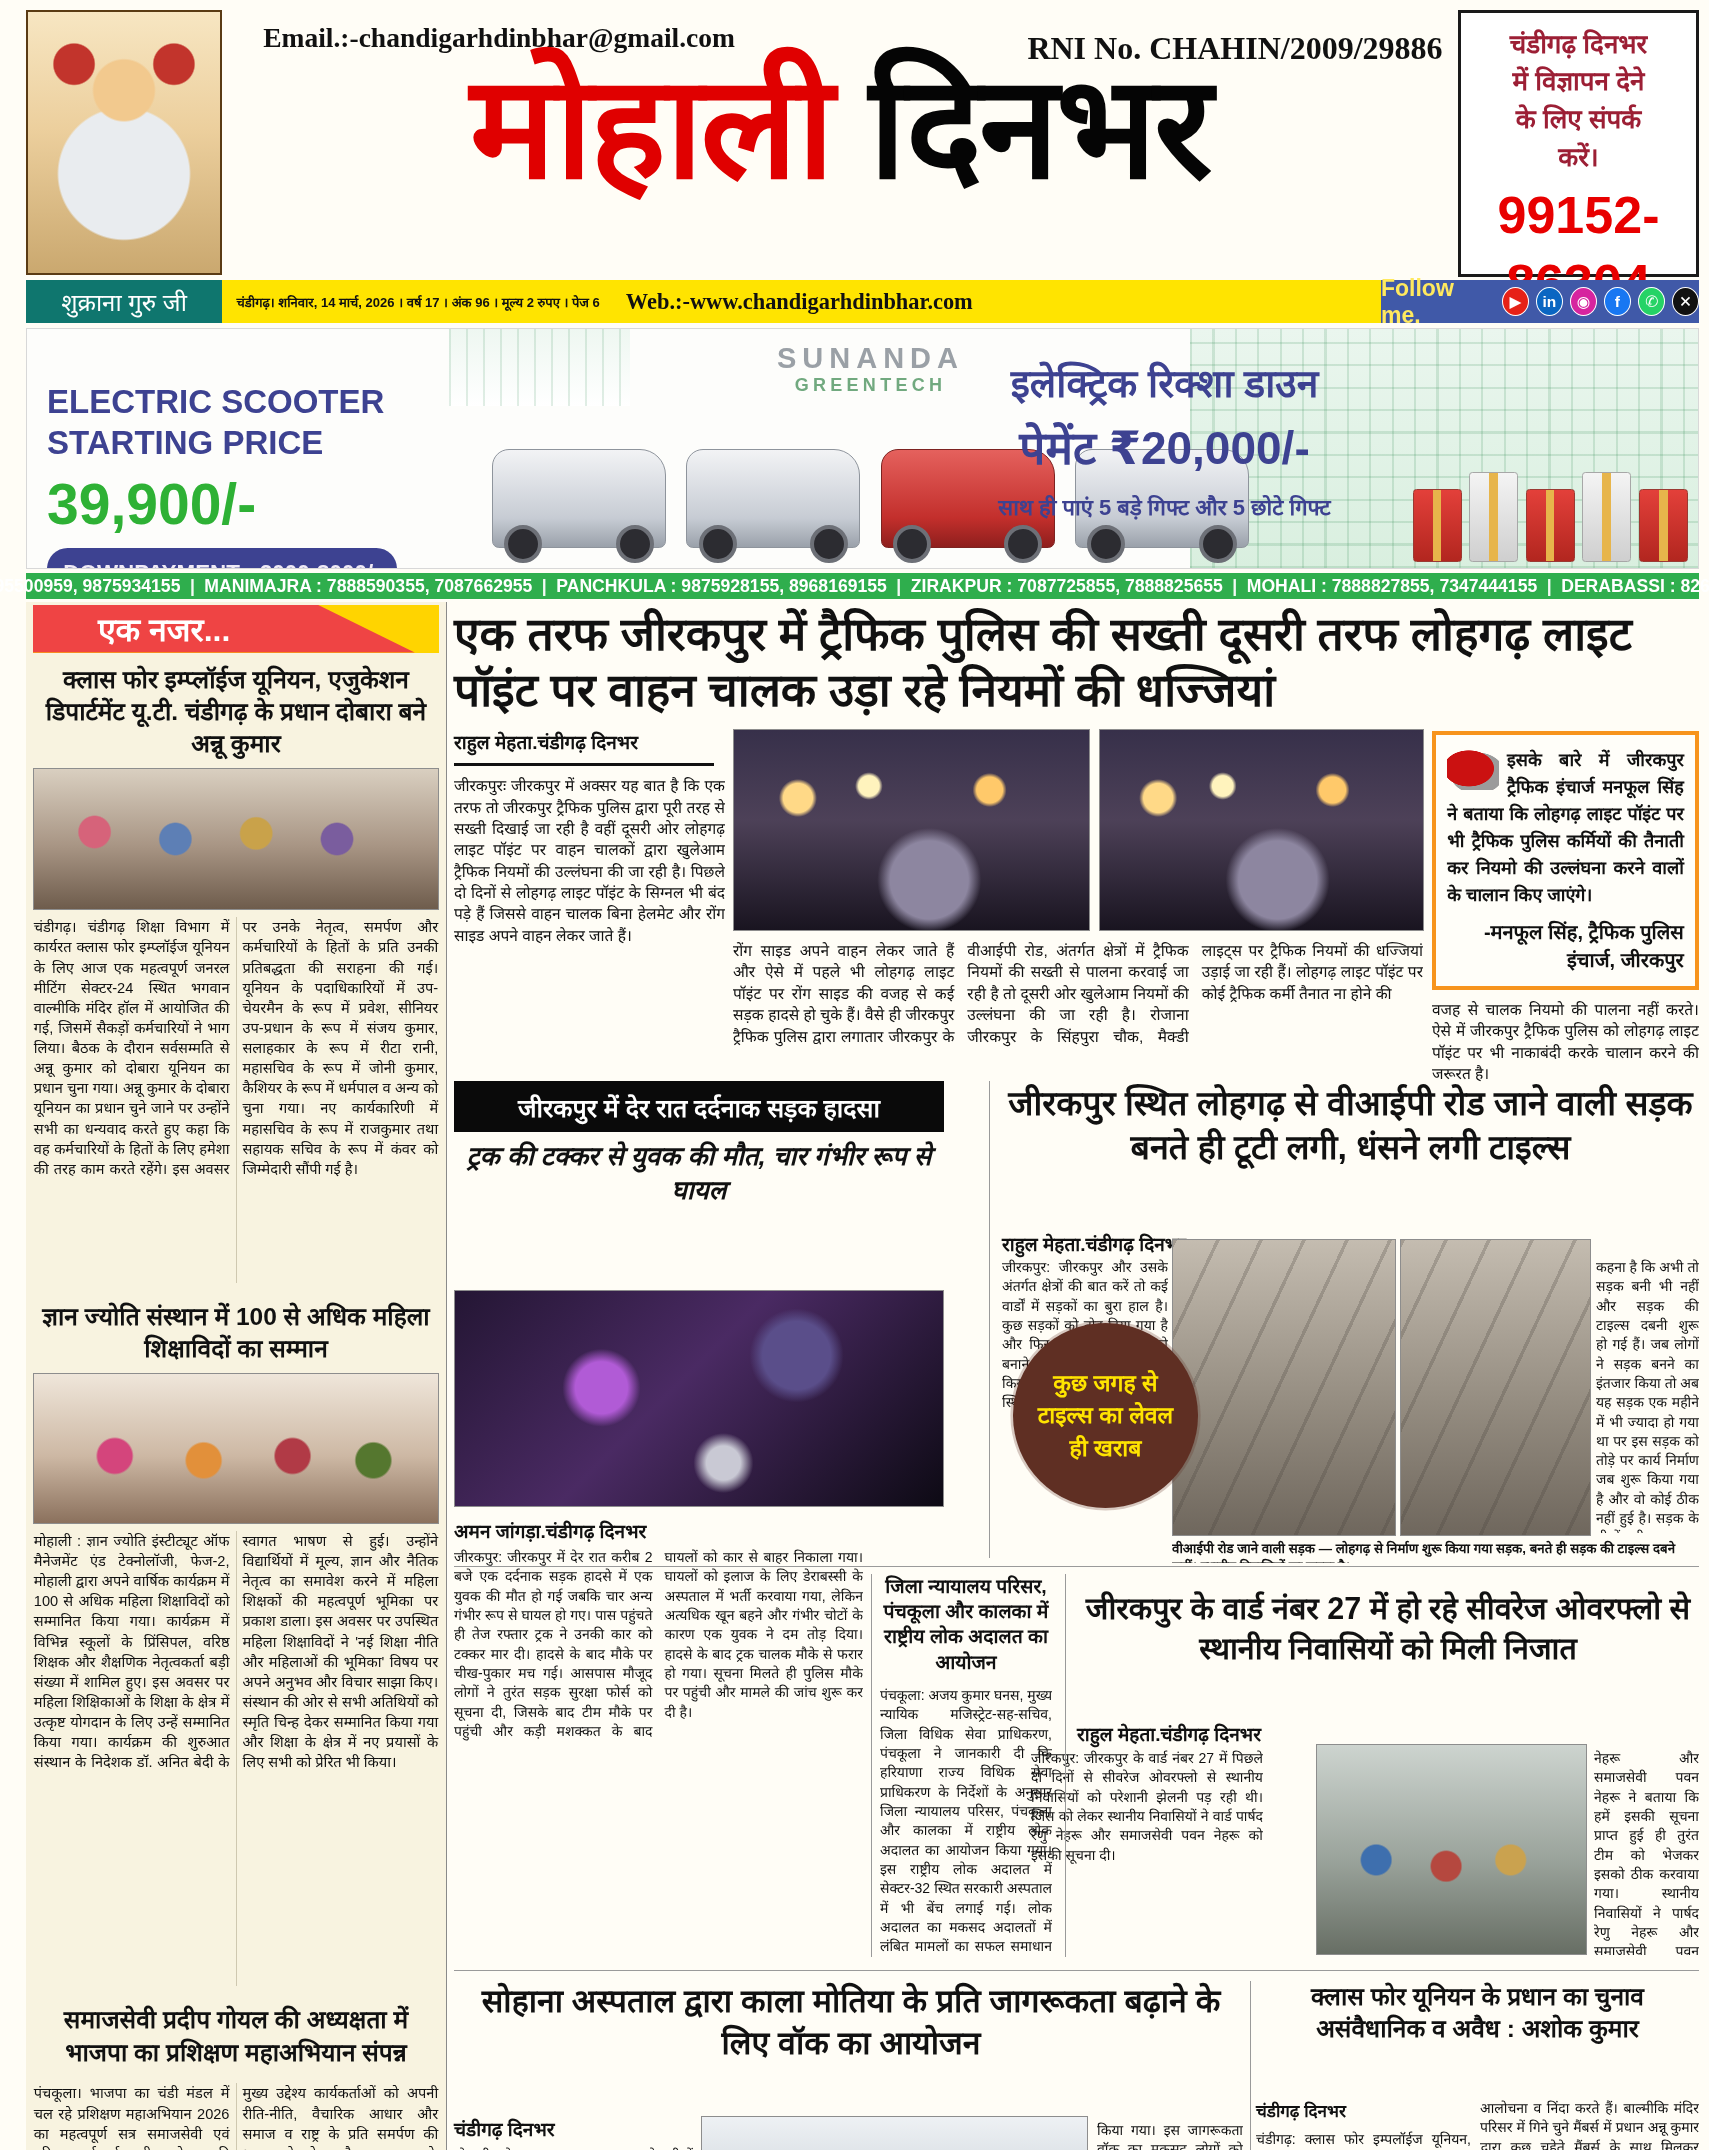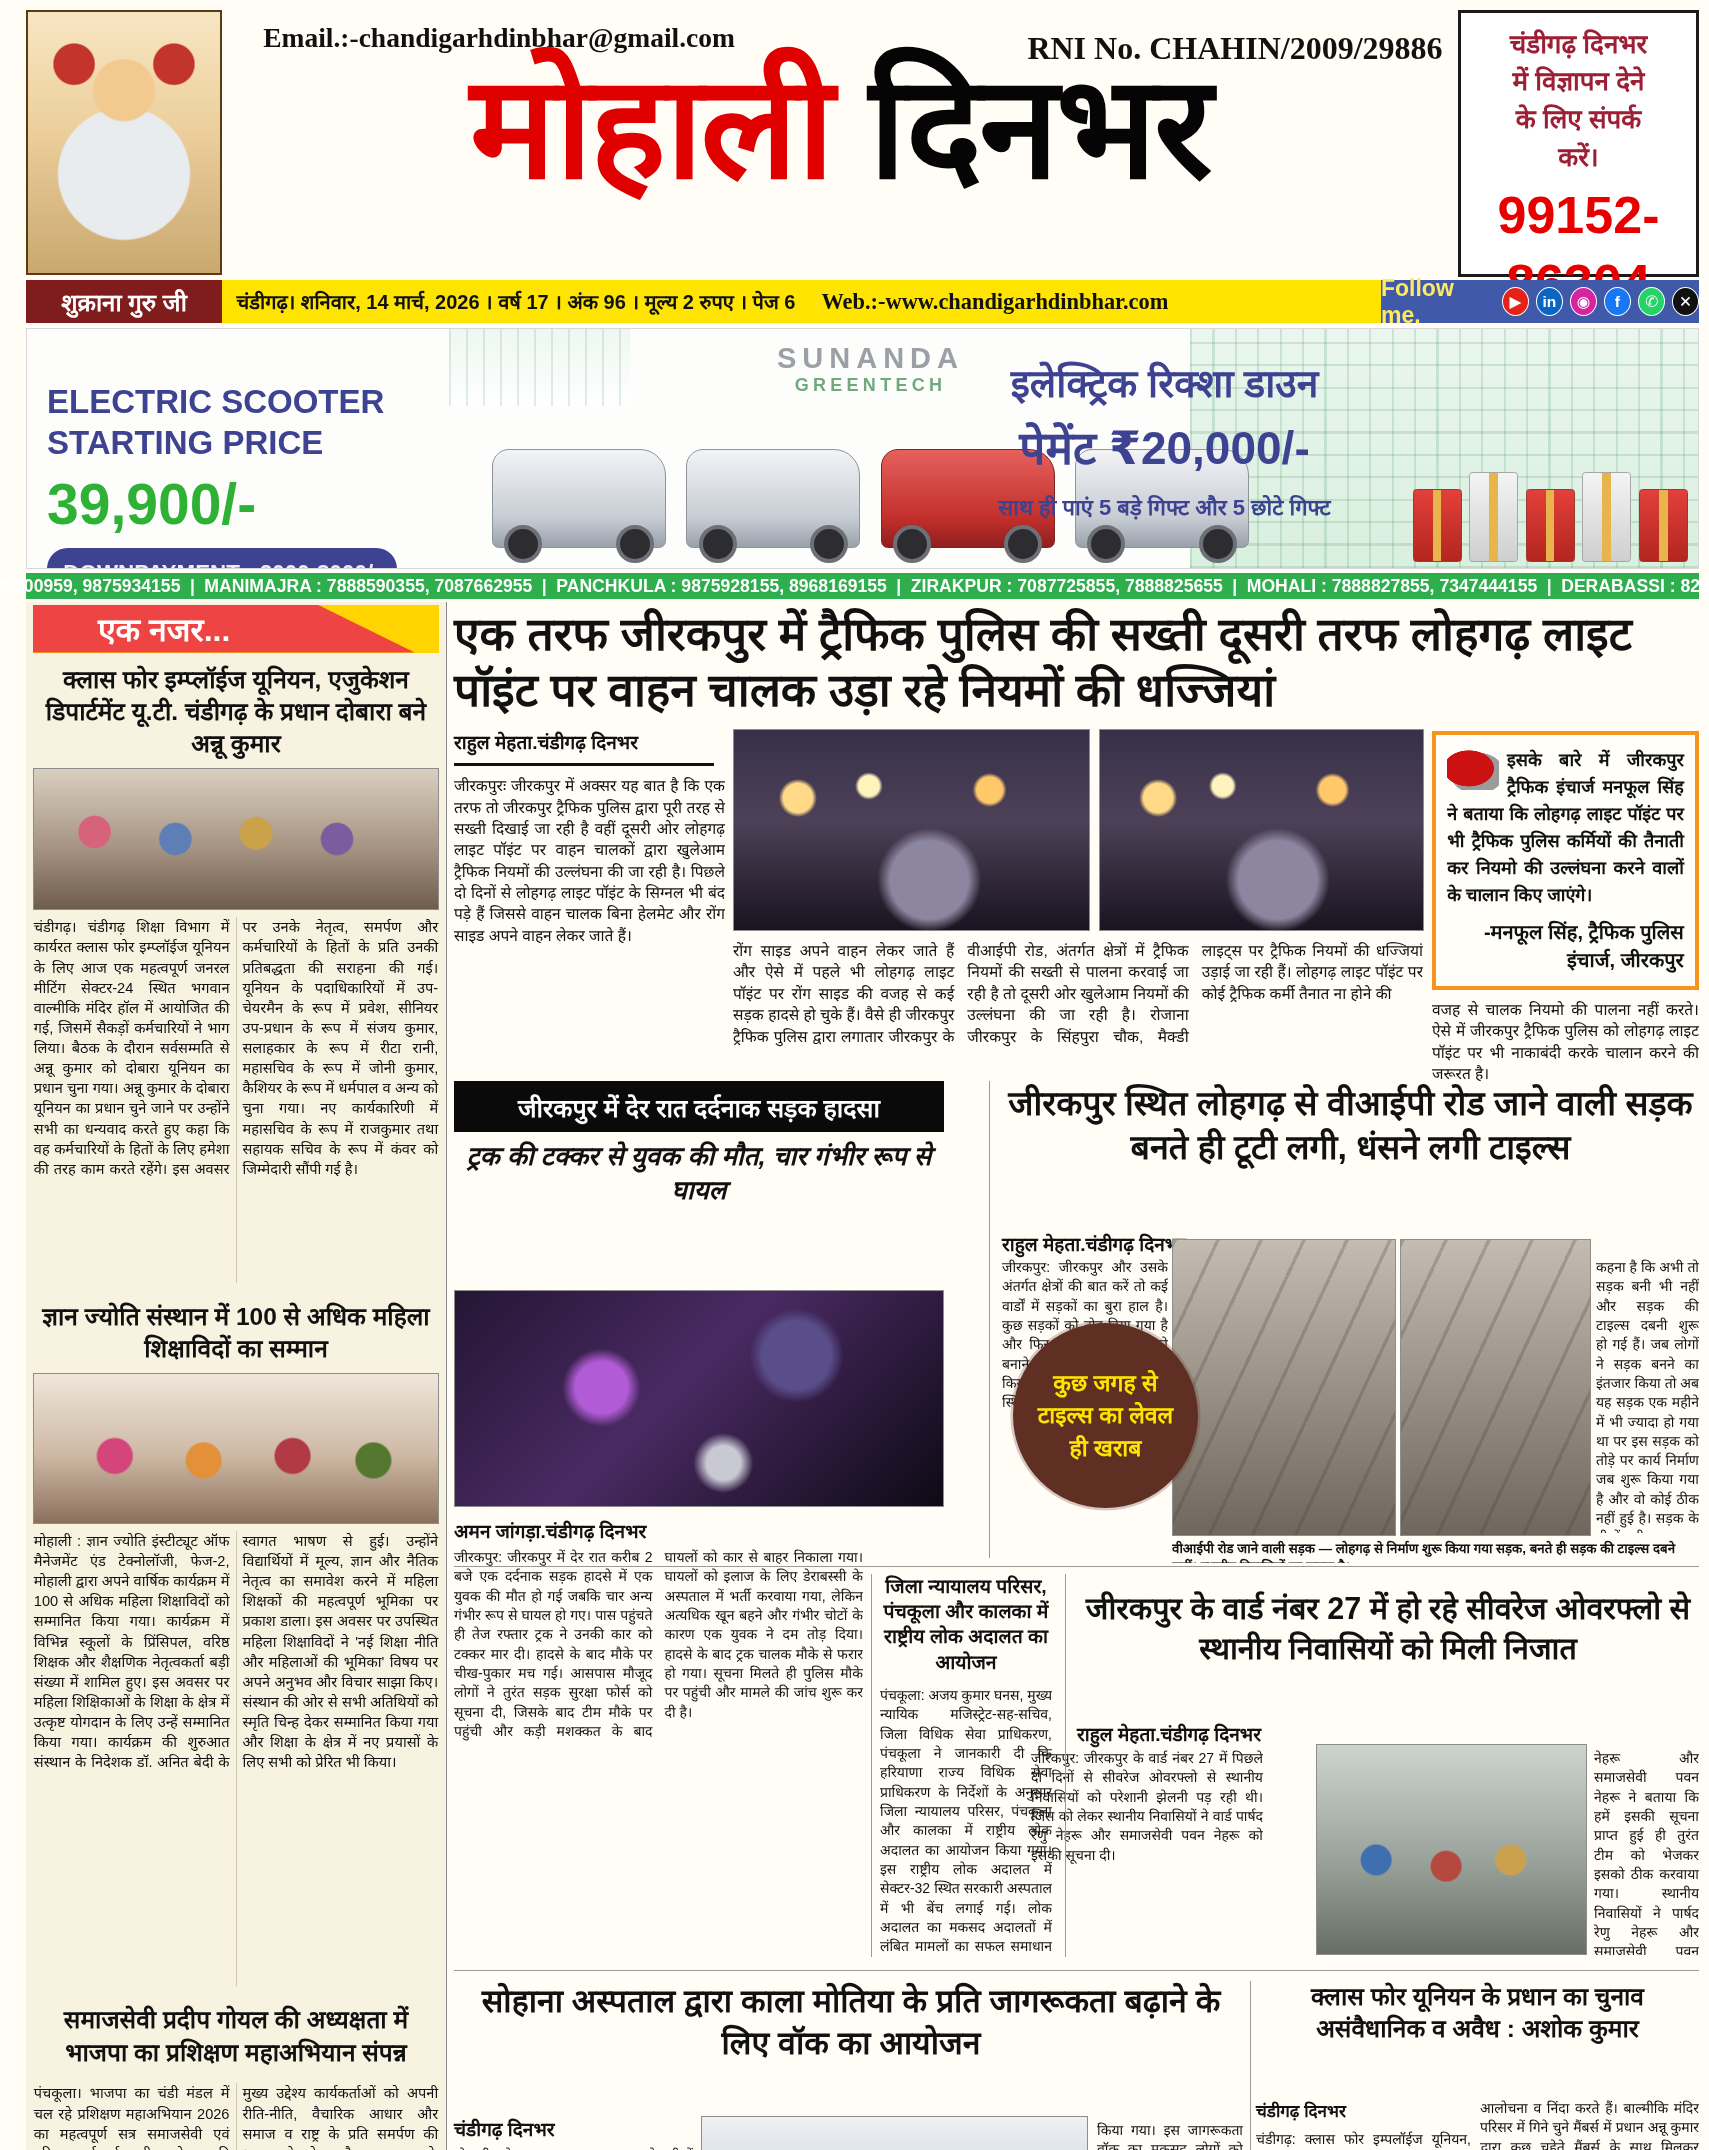--- a/index.html
+++ b/index.html
@@ -25,24 +25,24 @@
   .rni-line { position:absolute; top:20.6px; right:4.3px; font-size:32px; font-weight:bold; }
   .mast-title { font-size:143px; font-weight:900; line-height:1.04; letter-spacing:-2.6px; white-space:nowrap; }
   .mast-red { color:#e00000; }
   .mast-black { color:#050505; }
   .head-adbox { flex:0 0 auto; width:241px; border:3px solid #1a1a1a; background:#fff; text-align:center; padding:13px 6px; }
   .head-adbox .l { color:#9c1f35; font-size:26px; font-weight:900; line-height:1.45; }
   .head-adbox .p { color:#e80000; font-size:52px; font-weight:900; line-height:1.3; margin-top:6px; }
 
   
   .date-row { display:flex; height:43px; }
-  .guru-cap { width:196px; background:#7f1d1d; color:#fff; font-size:24px; font-weight:700;
+  .guru-cap { width:196px; background:#0f766e; color:#fff; font-size:24px; font-weight:400;
       display:flex; align-items:center; justify-content:center; flex:0 0 auto; }
   .date-bar { flex:1; background:#ffe400; display:flex; align-items:center; padding:0 14.6px; gap:26px; }
-  .date-info { font-size:20px; font-weight:800; white-space:nowrap; }
+  .date-info { font-size:13px; font-weight:800; white-space:nowrap; }
   .date-web { font-size:22.4px; font-weight:bold; white-space:nowrap; }
   .follow-box { width:318px; background:#4059a8; display:flex; align-items:center; justify-content:center; gap:6.9px; flex:0 0 auto; }
   .follow-lbl { color:#ffe95e; font-size:23px; font-weight:900; margin-right:3.4px; }
   .soc { width:29px; height:29px; border-radius:50%; color:#fff; font-size:15.5px; font-weight:900;
       display:flex; align-items:center; justify-content:center; border:1.3px solid #fff; }
 
   
   .banner { background:#fdfdfb; border:1.3px solid #d8d8d8; overflow:hidden; }
   .circuit { position:absolute; top:0; right:0; width:508px; height:100%;
       background:

